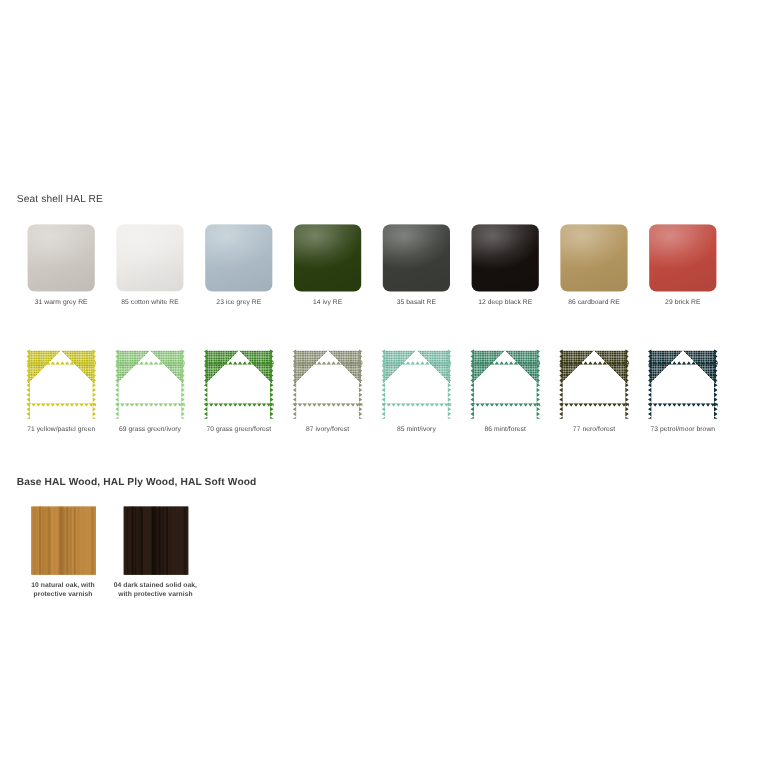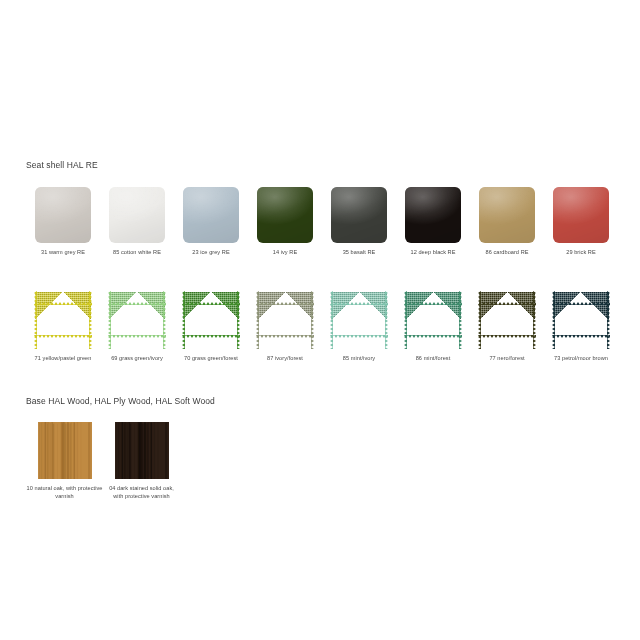--- a/index.html
+++ b/index.html
@@ -19,26 +19,26 @@
   .page {
     position: absolute;
     left: 0; top: 0;
     width: 640px;
     height: 640px;
   }
 
   
   .section {
     position: absolute;
-    left: 12px;
+    left: 0;
     width: 533px;
   }
   #section-shell     { top: 160px; }
   #section-upholstery{ top: 278px; }
-  #section-wood      { top: 396px; }
+  #section-wood      { top: 396px; font-weight: bold; }
 
   .section-head {
     position: relative;
     height: 14px;
     padding: 0 14px;
     box-sizing: border-box;
   }
   .section-title {
     font-size: 8.5px;
     line-height: 11px;

